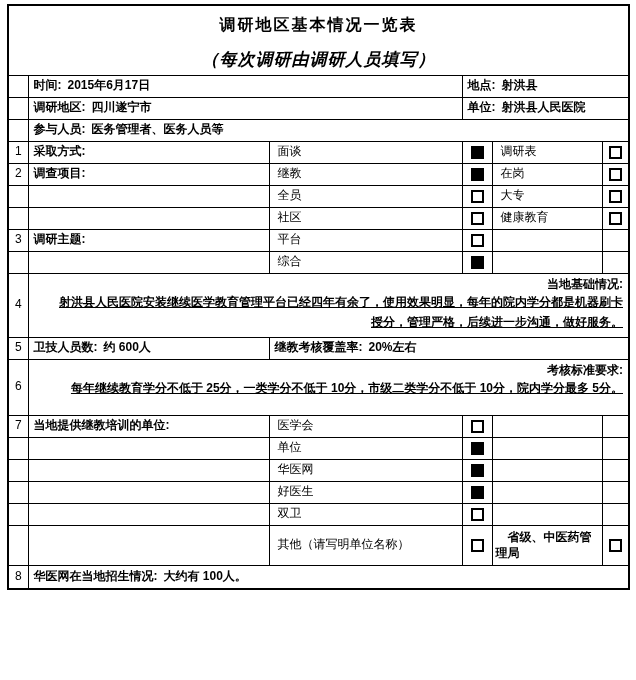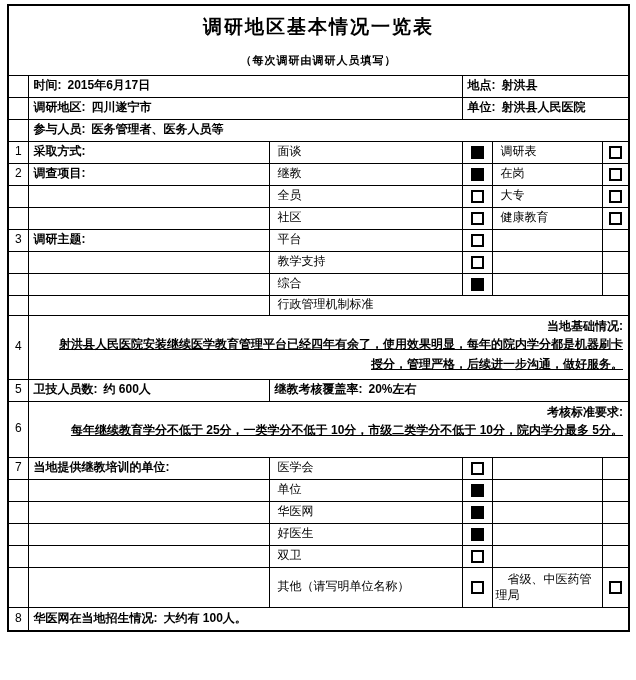--- a/index.html
+++ b/index.html
@@ -8,34 +8,34 @@
   table{border-collapse:collapse;table-layout:fixed;width:621px;border:2px solid #000;}
   td{border:1px solid #000;padding:0 5px;font-size:12px;vertical-align:middle;overflow:hidden;line-height:1.3;}
   tr{height:22px;}
   tr.title-row{height:70px;}
   tr.tall-3line{height:64px;}
   tr.tall-3line-b{height:56px;}
   tr.tall-2line{height:40px;}
   tr.short-row{height:20px;}
   tr.last-row{height:24px;}
   .title-cell{text-align:center;vertical-align:top;padding-top:9px;}
-  .doc-title{font-size:19px;font-weight:700;letter-spacing:2px;}
-  .doc-subtitle{font-size:11px;font-weight:700;margin-top:13px;letter-spacing:1px;}
+  .doc-title{font-size:16px;font-weight:700;letter-spacing:2px;}
+  .doc-subtitle{font-size:17px;font-weight:700;margin-top:13px;letter-spacing:1px;font-style:italic;}
   .num{text-align:center;padding:0;font-weight:400;}
   .lbl{font-weight:700;}
   .lbl .label{margin-right:6px;}
   .opt{font-weight:400;padding-left:8px;}
   .cbcell{text-align:center;padding:0;}
   .cb{display:inline-block;width:9px;height:9px;border:2px solid #000;vertical-align:middle;background:#fff;}
   .cb[data-state="filled"]{background:#000;border-color:#000;}
   .topcell{vertical-align:top;padding-top:3px;text-align:right;}
   .heading{font-weight:700;}
   .para{font-weight:700;text-indent:2em;line-height:20px;text-decoration:underline;}
   .u{}
-  .wrapcell{font-weight:400;text-indent:1em;line-height:16px;padding:2px 3px;}
+  .wrapcell{font-weight:700;text-indent:1em;line-height:16px;padding:2px 3px;}
 </style>
 </head>
 <body>
 
 <div class="page">
 <table>
   <colgroup>
     <col style="width:20px">
         <col style="width:241px">
         <col style="width:193px">
@@ -117,37 +117,24 @@
     <td class="num">3</td>
     <td class="lbl">调研主题:</td>
     <td class="opt">平台</td>
     <td class="cbcell"><span class="cb" data-state="empty"></span></td>
     <td></td>
     <td></td>
   </tr>
   <tr>
     <td class="num"></td>
     <td></td>
-    <td class="opt">教学支持</td>
-    <td class="cbcell"><span class="cb" data-state="empty"></span></td>
-    <td></td>
-    <td></td>
-  </tr>
-  <tr>
-    <td class="num"></td>
-    <td></td>
     <td class="opt">综合</td>
     <td class="cbcell"><span class="cb" data-state="filled"></span></td>
     <td></td>
     <td></td>
-  </tr>
-  <tr class="short-row">
-    <td class="num"></td>
-    <td></td>
-    <td colspan="4" class="opt">行政管理机制标准</td>
   </tr>
 
   <tr class="tall-3line">
     <td class="num">4</td>
     <td colspan="5" class="topcell">
       <div class="heading">当地基础情况:</div>
       <div class="para">射洪县人民医院安装继续医学教育管理平台已经四年有余了，使用效果明显，每年的院内学分都是机器刷卡授分，管理严格，后续进一步沟通，做好服务。</div>
     </td>
   </tr>
 

